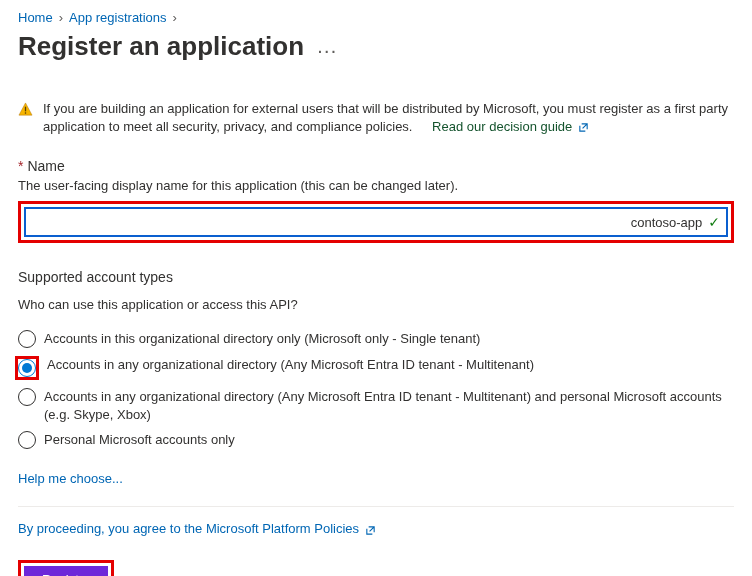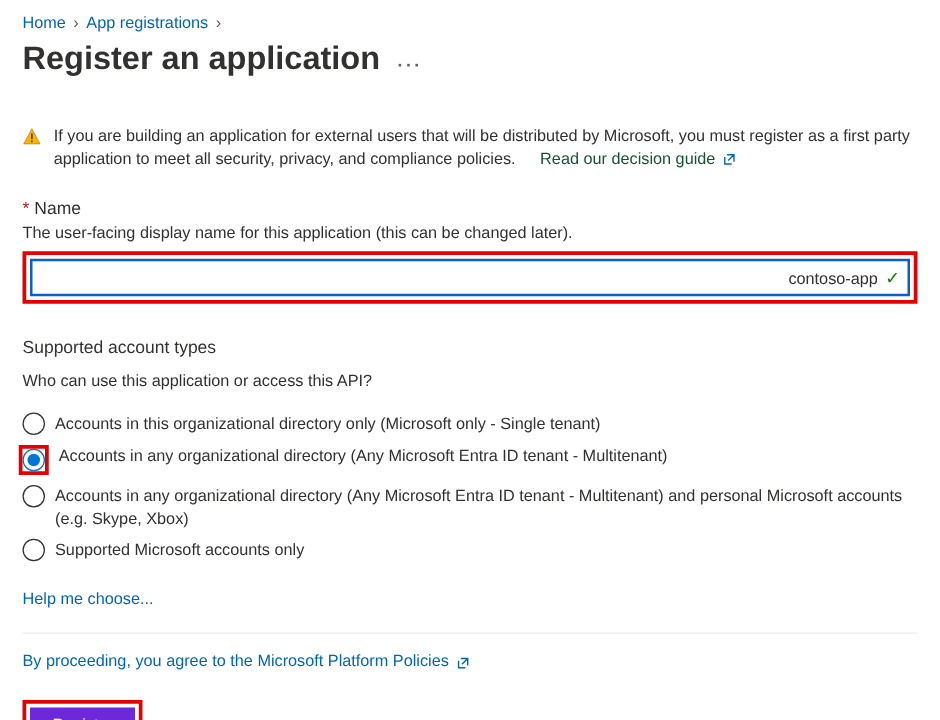--- a/index.html
+++ b/index.html
@@ -188,21 +188,21 @@
   <span class="radio-label">Accounts in any organizational directory (Any Microsoft Entra ID tenant - Multitenant)</span>
 </div>
 
 <div class="radio-row">
   <div class="radio-outer"></div>
   <span class="radio-label">Accounts in any organizational directory (Any Microsoft Entra ID tenant - Multitenant) and personal Microsoft accounts (e.g. Skype, Xbox)</span>
 </div>
 
 <div class="radio-row">
   <div class="radio-outer"></div>
-  <span class="radio-label">Supported Microsoft accounts only</span>
+  <span class="radio-label">Personal Microsoft accounts only</span>
 </div>
 
 <a href="#" class="help-link">Help me choose...</a>
 
 <hr class="divider">
 
 <div class="agree-line">
   <span>By proceeding, you agree to the Microsoft Platform Policies</span>
   <svg class="ext-icon" viewBox="0 0 12 12">
       <path d="M4 2h6v6M10 2L5 7M2 4v6h6" fill="none" stroke="#0066b4" stroke-width="1.2"></path>

